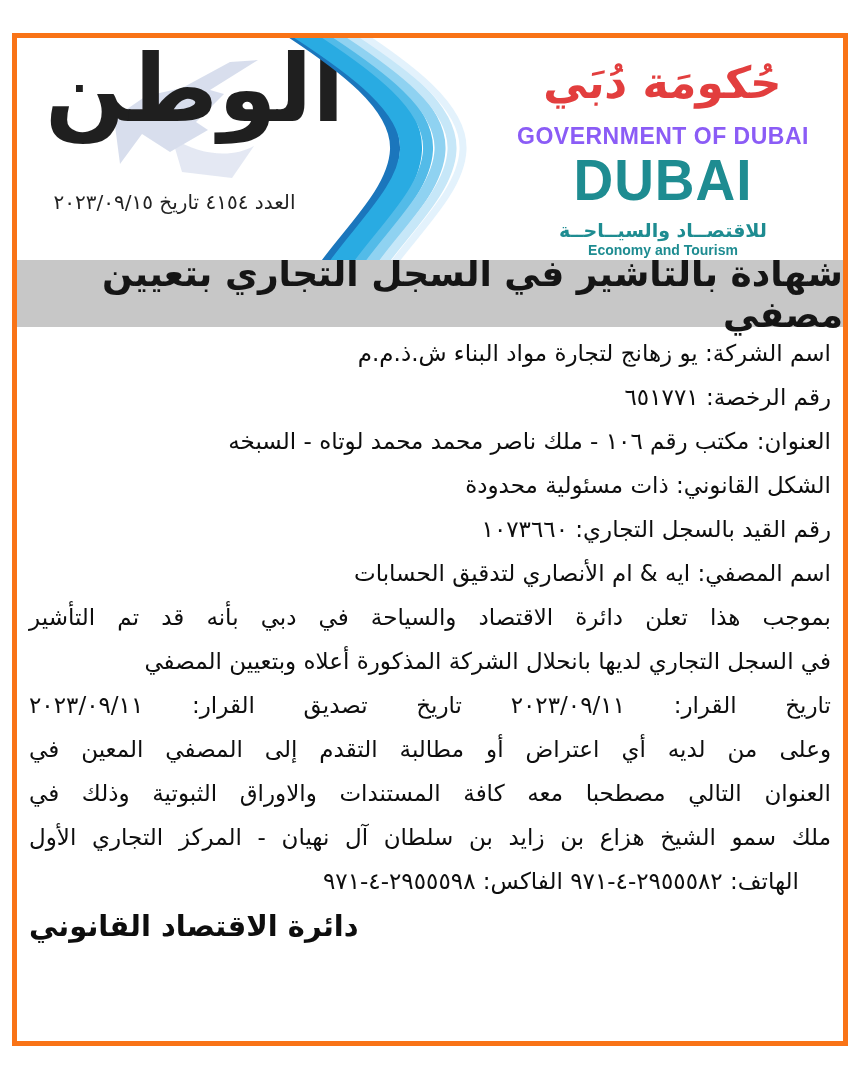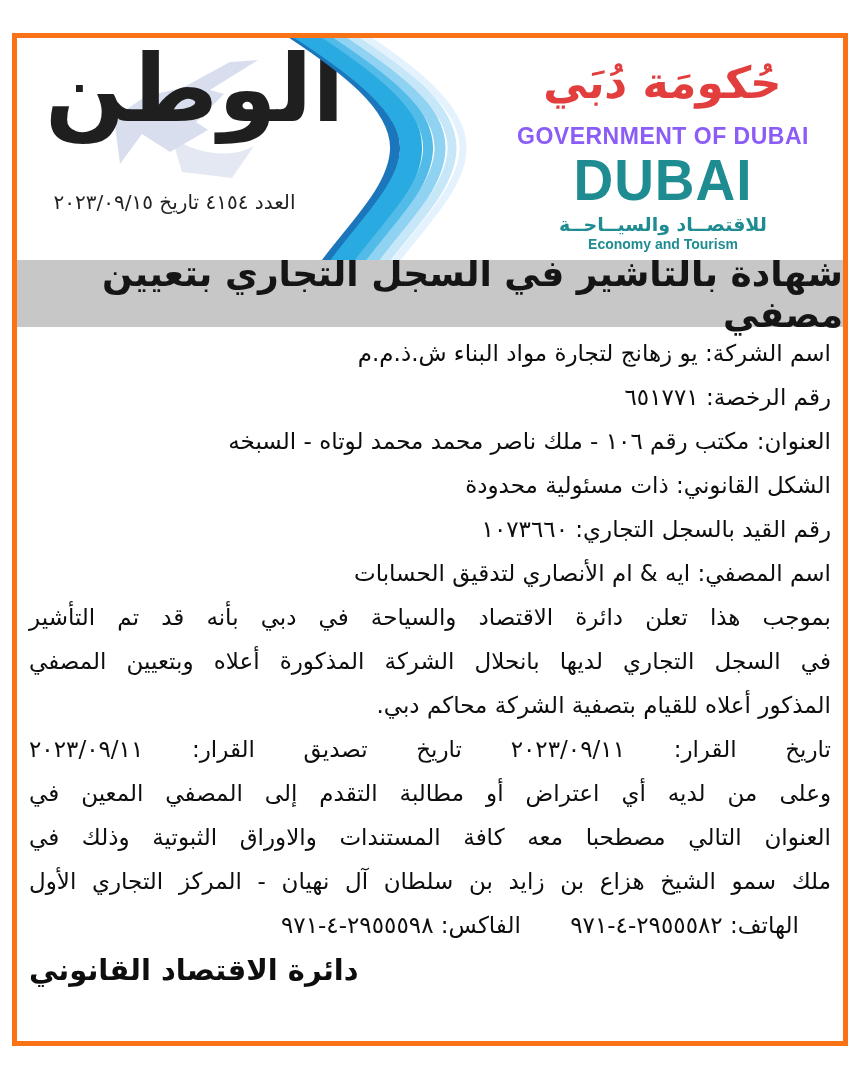--- a/index.html
+++ b/index.html
@@ -32,35 +32,35 @@
   }
   .gov-en{
     font-family:"Liberation Sans",sans-serif;font-weight:bold;font-size:23px;
     color:#8b5cf6;letter-spacing:.5px;
   }
   .dubai-mark{
     font-family:"Liberation Sans",sans-serif;font-weight:bold;font-size:55px;
     color:#1e8c91;letter-spacing:1px;line-height:1.0;margin-top:3px;
     transform:scaleY(1.04);
   }
-  .dept-ar{direction:rtl;font-size:19px;color:#1e8c91;font-weight:bold;letter-spacing:1px;margin-top:6px;}
+  .dept-ar{direction:rtl;font-size:19px;color:#1e8c91;font-weight:bold;letter-spacing:1px;margin-top:12px;}
   .dept-en{font-family:"Liberation Sans",sans-serif;font-weight:bold;font-size:14px;color:#1e8c91;}
   
   .banner{
     height:67px;background:#c7c7c7;display:flex;align-items:center;justify-content:center;
     direction:rtl;font-size:36px;font-weight:bold;color:#151515;
   }
   
   .notice{direction:rtl;padding:4px 12px 0 12px;font-size:23px;line-height:44px;color:#0e0e0e;}
   .line{text-align:right;}
   .jline{text-align:justify;text-align-last:justify;}
   .par .line{text-align:justify;text-align-last:justify;}
   .par.last-right .line:last-child{text-align:right;text-align-last:right;}
   .phone-line{text-align:right;padding-right:32px;}
-  .phone-line .fax{margin-right:42px;text-align:center;}
+  .phone-line .fax{text-align:center;}
   .signature{text-align:left;direction:rtl;font-weight:bold;font-size:29px;line-height:46px;}
 </style>
 </head>
 <body>
 
 <div class="frame">
 
   <div class="header">
 
     <svg class="watermark" width="150" height="120" viewBox="0 0 150 120">
@@ -100,21 +100,20 @@
     <div class="line">اسم الشركة: يو زهانج لتجارة مواد البناء ش.ذ.م.م</div>
     <div class="line">رقم الرخصة: ٦٥١٧٧١</div>
     <div class="line">العنوان: مكتب رقم ١٠٦ - ملك ناصر محمد محمد لوتاه - السبخه</div>
     <div class="line">الشكل القانوني: ذات مسئولية محدودة</div>
     <div class="line">رقم القيد بالسجل التجاري: ١٠٧٣٦٦٠</div>
     <div class="line">اسم المصفي: ايه &amp; ام الأنصاري لتدقيق الحسابات</div>
 
     <div class="par last-right">
         <div class="line">بموجب هذا تعلن دائرة الاقتصاد والسياحة في دبي بأنه قد تم التأشير</div>
         <div class="line">في السجل التجاري لديها بانحلال الشركة المذكورة أعلاه وبتعيين المصفي</div>
-        <div class="line">المذكور أعلاه للقيام بتصفية الشركة محاكم دبي.</div>
       </div>
 
     <div class="line jline">تاريخ القرار: ٢٠٢٣/٠٩/١١ تاريخ تصديق القرار: ٢٠٢٣/٠٩/١١</div>
 
     <div class="par">
         <div class="line">وعلى من لديه أي اعتراض أو مطالبة التقدم إلى المصفي المعين في</div>
         <div class="line">العنوان التالي مصطحبا معه كافة المستندات والاوراق الثبوتية وذلك في</div>
         <div class="line">ملك سمو الشيخ هزاع بن زايد بن سلطان آل نهيان - المركز التجاري الأول</div>
       </div>
 

